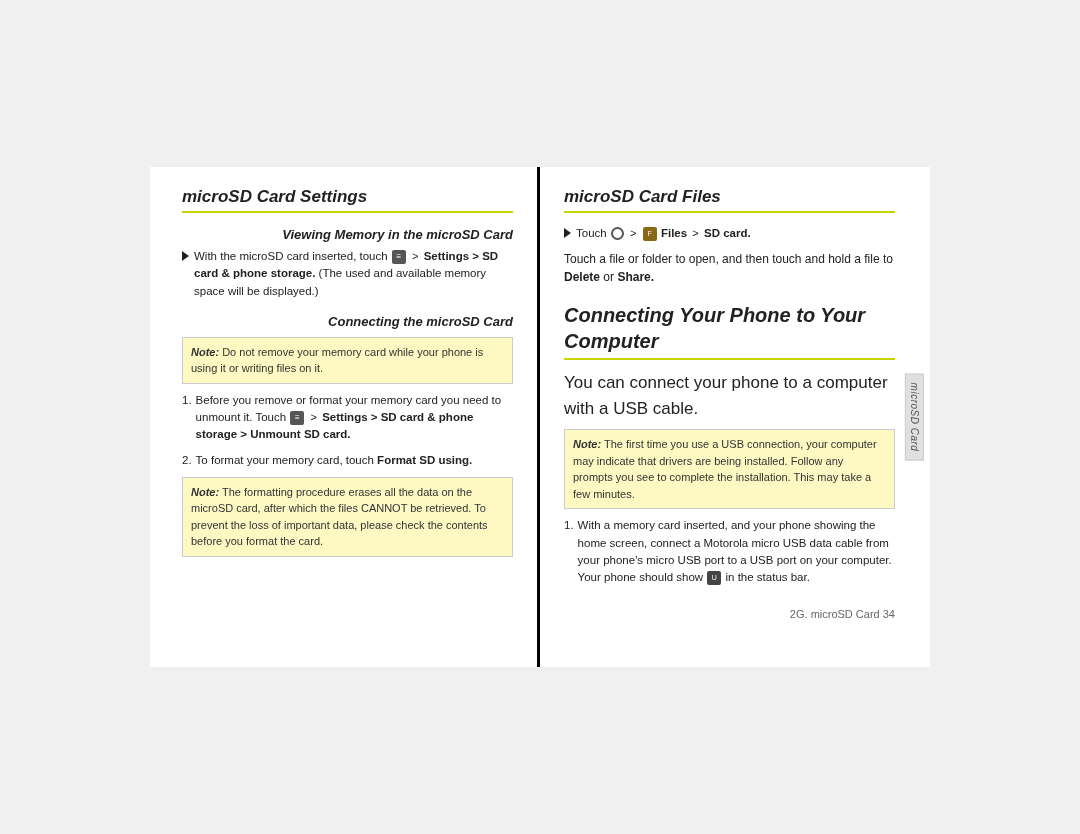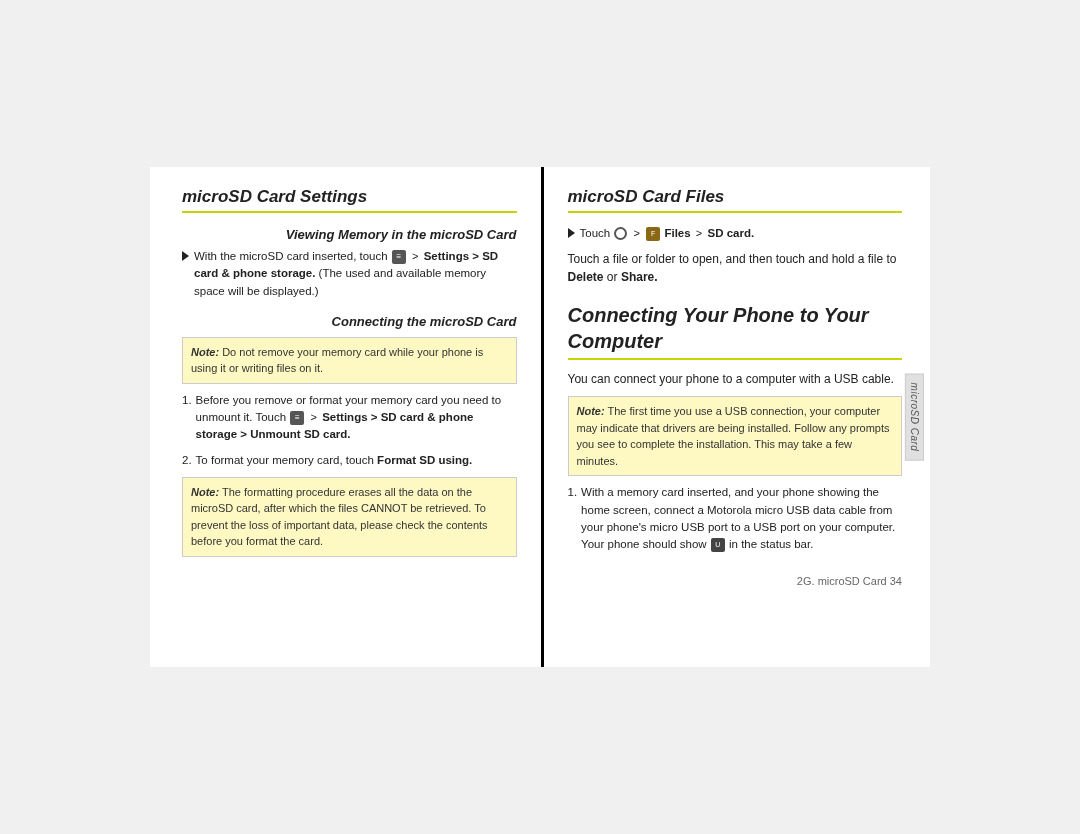--- a/index.html
+++ b/index.html
@@ -28,21 +28,21 @@
     }
 
     .left-column {
       flex: 1;
       padding: 20px 24px 20px 32px;
       border-right: 3px solid #000000;
     }
 
     .right-column {
       flex: 1;
-      padding: 20px 28px 20px 24px;
+      padding: 20px 35px 20px 24px;
       position: relative;
     }
 
     .section-title {
       font-size: 17px;
       font-style: italic;
       font-weight: bold;
       color: #222;
       border-bottom: 2px solid #c8d400;
       padding-bottom: 4px;
@@ -282,21 +282,21 @@
         <strong>Files</strong> <span class="gt-separator">&gt;</span> <strong>SD card.</strong>
       </span>
     </div>
 
     <p class="bullet-text" style="margin-bottom:12px; font-size:12px; line-height:1.5;">
       Touch a file or folder to open, and then touch and hold a file to <strong>Delete</strong> or <strong>Share.</strong>
     </p>
 
     <div class="connecting-title">Connecting Your Phone to Your Computer</div>
 
-    <p class="bullet-text" style="margin-bottom:4px; font-size:12px; line-height:1.5;">You can connect your phone to a computer with a USB cable.</p>
+    <p class="bullet-text" style="margin-bottom:4px; font-size:17px; line-height:1.5;">You can connect your phone to a computer with a USB cable.</p>
 
     <div class="note-box">
       <span class="note-label">Note:</span>
       <span> The first time you use a USB connection, your computer may indicate that drivers are being installed. Follow any prompts you see to complete the installation. This may take a few minutes.</span>
     </div>
 
     <ol class="numbered-list" style="margin-top:8px;">
       <li>
         <span class="num">1.</span>
         <span>

